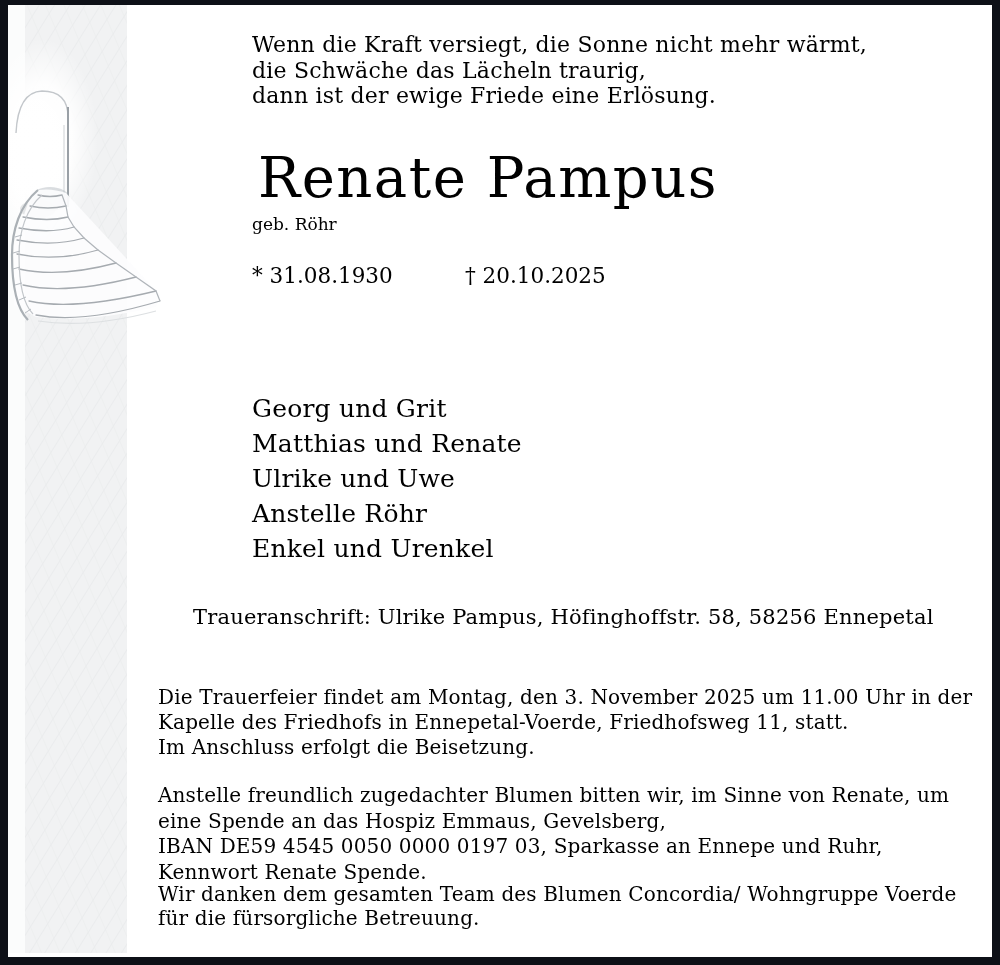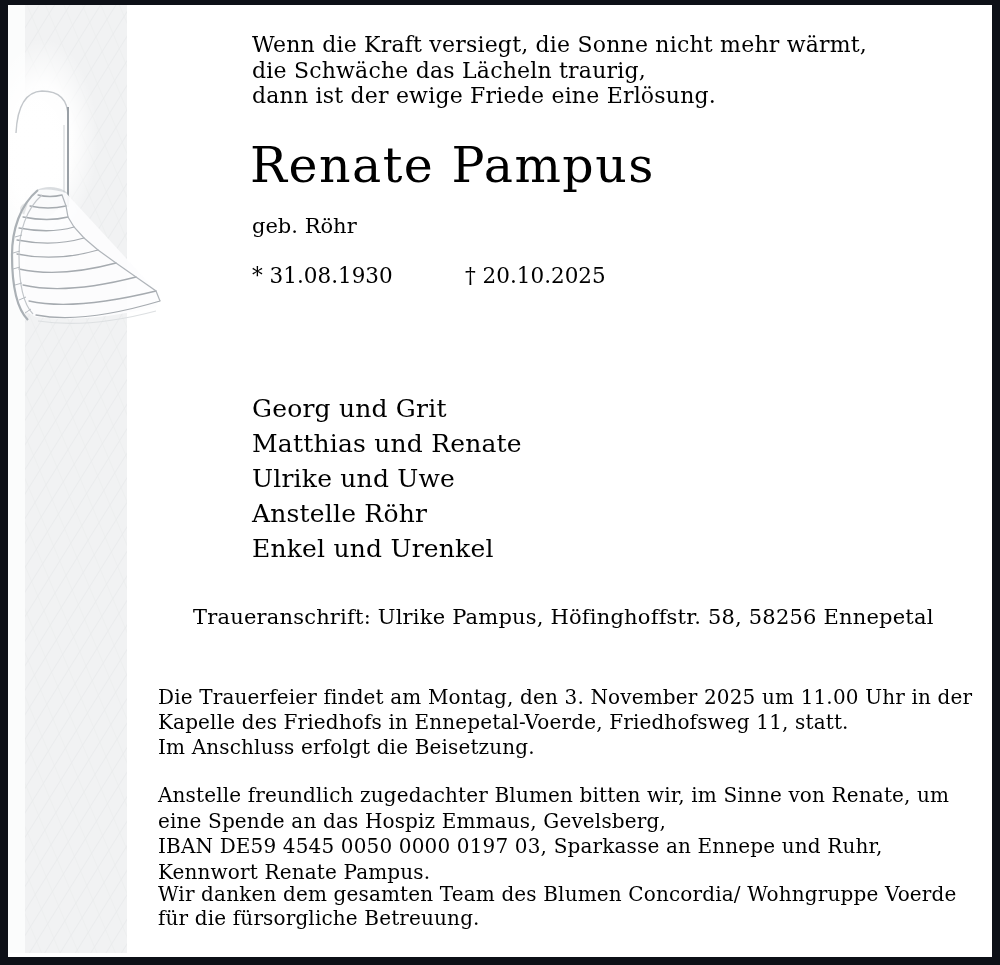--- a/index.html
+++ b/index.html
@@ -23,24 +23,24 @@
   
   .strip{
     position:absolute;left:8px;top:5px;
     width:160px;height:948px;
     z-index:1;
   }
   .txt{position:absolute;white-space:nowrap;}
   .verse{left:252px;top:32px;font-size:22px;line-height:25.5px;letter-spacing:.2px;}
   .name{
     left:250px;top:139px;
-    font-size:49px;font-weight:400;letter-spacing:1.5px;
-    margin:0;line-height:1.1;
+    font-size:56px;font-weight:400;letter-spacing:1.5px;
+    margin:8px;line-height:1.1;
   }
-  .geb{left:252px;top:214px;font-size:21px;}
+  .geb{left:252px;top:214px;font-size:17px;}
   .dates{left:252px;top:263px;font-size:21.5px;width:420px;height:30px;}
   .dates .death{position:absolute;left:213px;top:0;}
   .wir{left:252px;top:340px;font-size:22px;}
   .mourners{left:252px;top:391px;font-size:25px;line-height:35px;letter-spacing:.2px;}
   .anschrift{left:166px;top:605px;font-size:21px;letter-spacing:.2px;margin-left:27px;}
   .para{font-size:20px;line-height:25px;letter-spacing:.15px;}
   .p1{left:158px;top:685px;}
   .p2{left:158px;top:770px;line-height:25.5px;margin-top:13px;}
   .p3{left:158px;top:882px;line-height:24px;}
 </style>
@@ -139,21 +139,21 @@
   <div class="txt para p1">
     <div>Die Trauerfeier findet am Montag, den 3. November 2025 um 11.00 Uhr in der</div>
     <div>Kapelle des Friedhofs in Ennepetal-Voerde, Friedhofsweg 11, statt.</div>
     <div>Im Anschluss erfolgt die Beisetzung.</div>
   </div>
 
   <div class="txt para p2">
     <div>Anstelle freundlich zugedachter Blumen bitten wir, im Sinne von Renate, um</div>
     <div>eine Spende an das Hospiz Emmaus, Gevelsberg,</div>
     <div>IBAN DE59 4545 0050 0000 0197 03, Sparkasse an Ennepe und Ruhr,</div>
-    <div>Kennwort Renate Pampus.</div>
+    <div>Kennwort Renate Spende.</div>
   </div>
 
   <div class="txt para p3">
     <div>Wir danken dem gesamten Team des Blumen Concordia/ Wohngruppe Voerde</div>
     <div>für die fürsorgliche Betreuung.</div>
   </div>
 
   <div class="frame"></div>
 </div>
 

